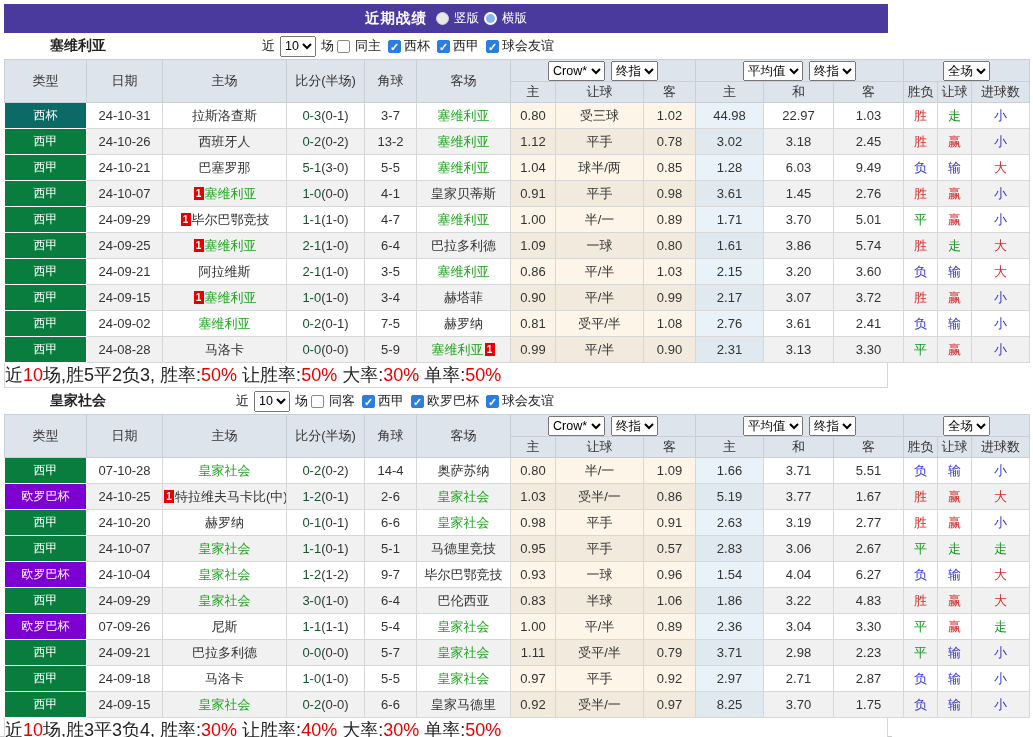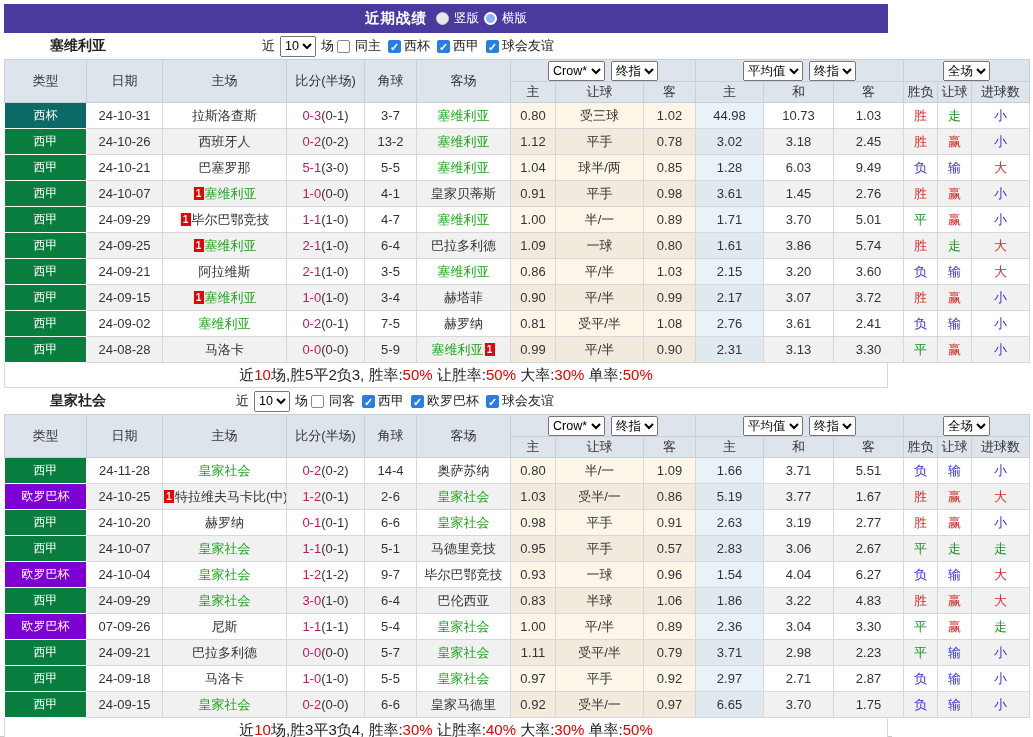--- a/index.html
+++ b/index.html
@@ -31,29 +31,29 @@
   thead tr.selrow th{height:21px;}
   thead tr.lblrow th{height:20px;}
   thead select{font-family:inherit;font-size:12.5px;height:20px;margin:0 3px;}
   tbody tr{height:26px;background:#fff;}
   tbody tr:nth-child(even){background:#f1f1f1;}
   td.lg{color:#fff;font-size:12px;border-color:#fff;}
   td.warm{background:#fcf5e8;}
   tbody tr:nth-child(even) td.warm{background:#f2ebdd;}
   td.cool{background:#e8f2f8;}
   tbody tr:nth-child(even) td.cool{background:#dfe9ef;}
-  .score-full{color:#be185d;}
+  .score-full{color:#14532d;}
   .score-half{color:#333;}
   .team-hl{color:#1ea41e;}
   .team-n{color:#333;}
   .rc{display:inline-block;background:#e80000;color:#fff;font-size:10px;font-weight:bold;width:10px;height:13px;line-height:13px;vertical-align:1px;margin:0 1px;}
   .res{font-size:13px;}
 
   
-  .summary{height:24px;line-height:24px;text-align:center;border:1px solid #d7d7d7;border-top:none;font-size:15px;color:#222;background:#fff;}
+  .summary{height:24px;line-height:24px;text-align:left;border:1px solid #d7d7d7;border-top:none;font-size:18px;color:#222;background:#fff;}
   .summary .rd{color:#e60000;}
 </style>
 </head>
 <body>
 
 <div class="page">
   <div class="titlebar">
     <span class="tb-title">近期战绩</span>
     <span class="radio-wrap">
       <span class="radio sel"></span>
@@ -127,21 +127,21 @@
               <td class="lg" style="background: rgb(12, 106, 102);">西杯</td>
               <td>24-10-31</td>
               <td><span><span class="team-n">拉斯洛查斯</span></span></td>
               <td><span class="score-full">0-3</span><span class="score-half">(0-1)</span></td>
               <td>3-7</td>
               <td><span><span class="team-hl">塞维利亚</span></span></td>
               <td class="warm">0.80</td>
               <td class="warm">受三球</td>
               <td class="warm">1.02</td>
               <td class="cool">44.98</td>
-              <td>10.73</td>
+              <td>22.97</td>
               <td>1.03</td>
               <td class="res" style="color: rgb(214, 43, 43);">胜</td>
               <td class="res" style="color: rgb(17, 149, 28);">走</td>
               <td class="res" style="color: rgb(53, 53, 205);">小</td>
             </tr>
             <tr>
               <td class="lg" style="background: rgb(8, 125, 62);">西甲</td>
               <td>24-10-26</td>
               <td><span><span class="team-n">西班牙人</span></span></td>
               <td><span class="score-full">0-2</span><span class="score-half">(0-2)</span></td>
@@ -352,21 +352,21 @@
               <th>和</th>
               <th>客</th>
               <th>胜负</th>
               <th>让球</th>
               <th>进球数</th>
             </tr>
           </thead>
           <tbody>
             <tr>
               <td class="lg" style="background: rgb(8, 125, 62);">西甲</td>
-              <td>24-11-28</td>
+              <td>07-10-28</td>
               <td><span><span class="team-hl">皇家社会</span></span></td>
               <td><span class="score-full">0-2</span><span class="score-half">(0-2)</span></td>
               <td>14-4</td>
               <td><span><span class="team-n">奥萨苏纳</span></span></td>
               <td class="warm">0.80</td>
               <td class="warm">半/一</td>
               <td class="warm">1.09</td>
               <td class="cool">1.66</td>
               <td>3.71</td>
               <td>5.51</td>
@@ -513,21 +513,21 @@
             <tr>
               <td class="lg" style="background: rgb(8, 125, 62);">西甲</td>
               <td>24-09-15</td>
               <td><span><span class="team-hl">皇家社会</span></span></td>
               <td><span class="score-full">0-2</span><span class="score-half">(0-0)</span></td>
               <td>6-6</td>
               <td><span><span class="team-n">皇家马德里</span></span></td>
               <td class="warm">0.92</td>
               <td class="warm">受半/一</td>
               <td class="warm">0.97</td>
-              <td class="cool">6.65</td>
+              <td class="cool">8.25</td>
               <td>3.70</td>
               <td>1.75</td>
               <td class="res" style="color: rgb(53, 53, 205);">负</td>
               <td class="res" style="color: rgb(53, 53, 205);">输</td>
               <td class="res" style="color: rgb(53, 53, 205);">小</td>
             </tr>
           </tbody>
         </table>
         <div class="summary"><span>近</span><span class="rd">10</span><span>场,胜3平3负4, 胜率:</span><span class="rd">30%</span><span> 让胜率:</span><span class="rd">40%</span><span> 大率:</span><span class="rd">30%</span><span> 单率:</span><span class="rd">50%</span></div>
       </div>

